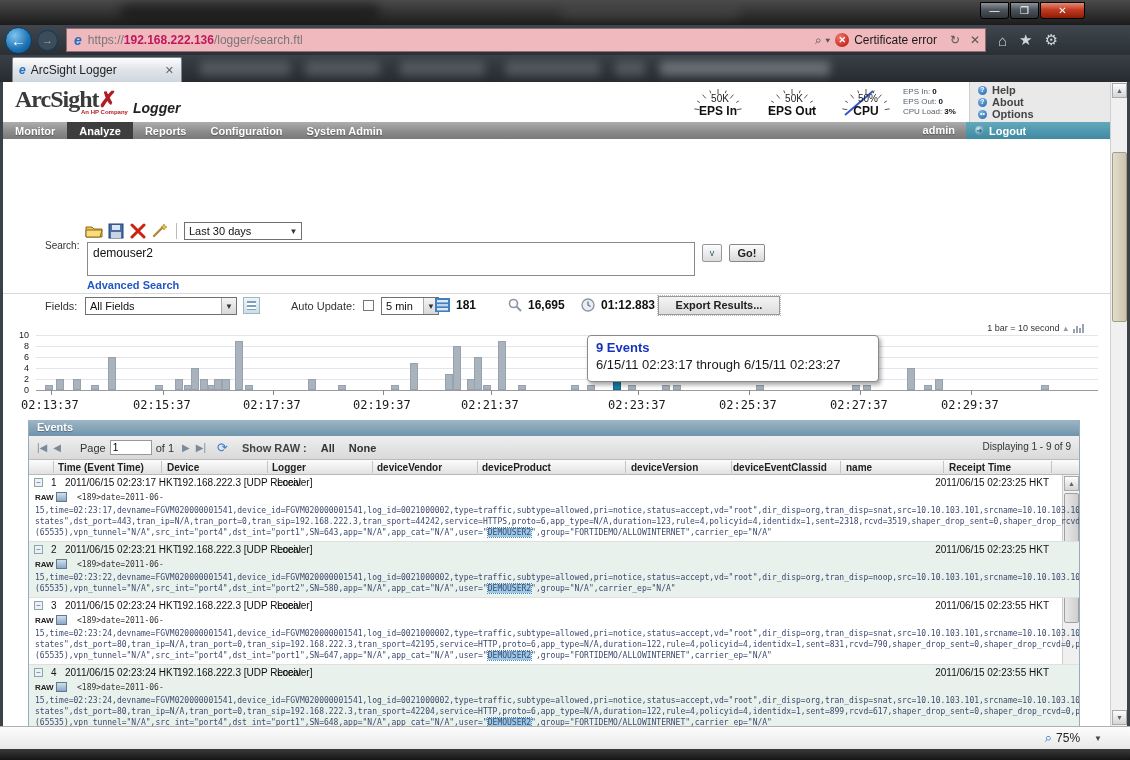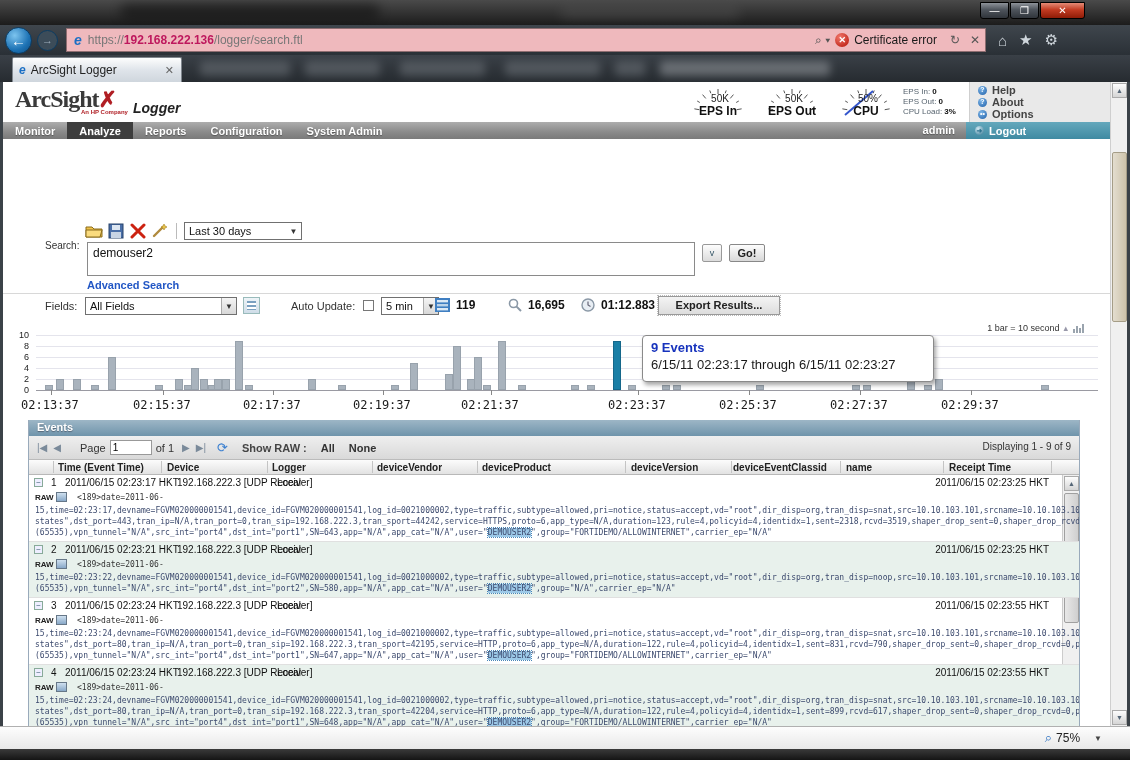--- a/index.html
+++ b/index.html
@@ -104,21 +104,21 @@
   #bucket-note { position:absolute; right:42px; top:1px; font-size:9px; color:#333; display:flex; align-items:center; }
   #bucket-icon { margin-left:5px; display:flex; align-items:flex-end; height:9px; }
   #bucket-icon i { display:block; width:2px; background:#9aa4ae; margin-right:1px; }
   .gridline { position:absolute; left:33px; width:1062px; height:1px; background:#e4e4ec; }
   .gridline.base { background:#9a9aa2; }
   .ylab { position:absolute; width:26px; text-align:right; font-size:9px; color:#222; }
   .bar { position:absolute; width:8px; background:#a9b3bd; border:1px solid #98a2ac; }
   .bar.hl { background:#1a7fa6; border-color:#15678a; }
   .xtick { position:absolute; width:1px; height:5px; background:#888; }
   .xlab { position:absolute; top:76px; font-size:12px; color:#1a1a1a; font-family:"DejaVu Sans Mono",monospace; }
-  #tooltip { position:absolute; left:639px; top:13px; width:292px; height:47px; background:#fff;
+  #tooltip { position:absolute; left:584px; top:13px; width:292px; height:47px; background:#fff;
     border:1px solid #8a8a8a; border-radius:4px; box-shadow:2px 3px 4px rgba(0,0,0,.35); padding:4px 8px; z-index:5; }
   #tooltip .t1 { font-size:13px; font-weight:bold; color:#1733bd; }
   #tooltip .t2 { font-size:13px; color:#1a1a1a; margin-top:2px; white-space:nowrap; }
 
   
   #events { position:absolute; left:25px; top:338px; width:1052px; height:374px; border:1px solid #9ab; border-top:none; }
   #events-titlebar { height:16px; background:linear-gradient(#9db6c6,#6f94ab); color:#fff; font-size:11px; font-weight:bold; padding:1px 0 0 8px; text-shadow:0 1px 1px #567; }
   #pager { height:24px; background:linear-gradient(#efefef,#d9d9d9); border-bottom:1px solid #bbb; display:flex; align-items:center; font-size:11px; color:#333; position:relative; }
   .pg-ico { color:#7a8globalsa; color:#7a8a9a; font-size:10px; margin:0 3px; }
   #page-input { width:42px; height:15px; border:1px solid #999; font-size:10px; padding-left:2px; margin:0 4px; }
@@ -345,21 +345,21 @@
         <span>5 min</span>
         <span class="arrow">▼</span>
       </div>
       <div class="count-item" style="left:432px">
         <svg class="ci" width="15" height="14" viewBox="0 0 15 14">
             <rect x="0" y="0" width="15" height="14" fill="#3f7fc2"></rect>
             <rect x="2" y="2" width="11" height="2.4" fill="#dce9f5"></rect>
             <rect x="2" y="6" width="11" height="2.4" fill="#bcd4ea"></rect>
             <rect x="2" y="10" width="11" height="2.4" fill="#dce9f5"></rect>
           </svg>
-        <span>119</span>
+        <span>181</span>
       </div>
       <div class="count-item" style="left:505px">
         <svg class="ci" width="14" height="14" viewBox="0 0 14 14">
             <circle cx="5.5" cy="5.5" r="4" fill="none" stroke="#8a98a6" stroke-width="1.6"></circle>
             <path d="M8.6 8.6 13 13" stroke="#8a98a6" stroke-width="2"></path>
           </svg>
         <span>16,695</span>
       </div>
       <div class="count-item" style="left:578px">
         <svg class="ci" width="14" height="14" viewBox="0 0 14 14">

